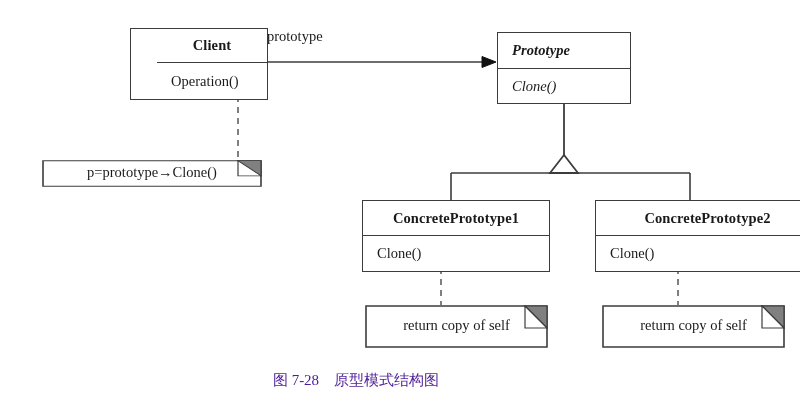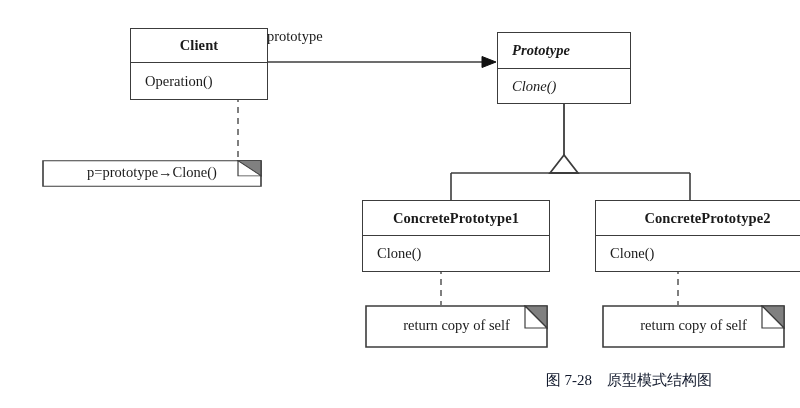--- a/index.html
+++ b/index.html
@@ -87,23 +87,23 @@
     position: absolute;
     font-size: 14.5px;
     white-space: nowrap;
   }
 
   
   .caption {
     position: absolute;
     left: 0;
     width: 712px;
-    text-align: right;
+    text-align: center;
     font-size: 15px;
-    color: #0f172a;
+    color: #4c1d95;
     white-space: pre;
   }
 </style>
 </head>
 <body>
 
 <div id="page">
 
   <svg class="layer" viewBox="0 0 800 408" xmlns="http://www.w3.org/2000/svg">
 
@@ -129,21 +129,21 @@
       <circle cx="441" cy="252" r="5" fill="#ffffff" stroke="#3c3c3c" stroke-width="1.5"></circle>
       <line x1="441" y1="257" x2="441" y2="305" stroke="#555555" stroke-width="1.5" stroke-dasharray="6 5"></line>
     </g>
 
     <g>
       <circle cx="678" cy="252" r="5" fill="#ffffff" stroke="#3c3c3c" stroke-width="1.5"></circle>
       <line x1="678" y1="257" x2="678" y2="305" stroke="#555555" stroke-width="1.5" stroke-dasharray="6 5"></line>
     </g>
   </svg>
 
-  <div class="uml-class" style="left:130px; top:28px; width:138px; height:72px;">
+  <div class="uml-class" style="left:130px; top:28px; width:138px; height:72px;padding-left:26px;">
     <div class="cls-name" style="height:34px;">Client</div>
     <div class="cls-ops" style="height:36px;">Operation()</div>
   </div>
 
   <div class="uml-class abstract" style="left:497px; top:32px; width:134px; height:72px;">
     <div class="cls-name" style="height:36px; justify-content:flex-start; padding-left:14px;">Prototype</div>
     <div class="cls-ops" style="height:34px;">Clone()</div>
   </div>
 
   <div class="uml-class" style="left:362px; top:200px; width:188px; height:72px;">

